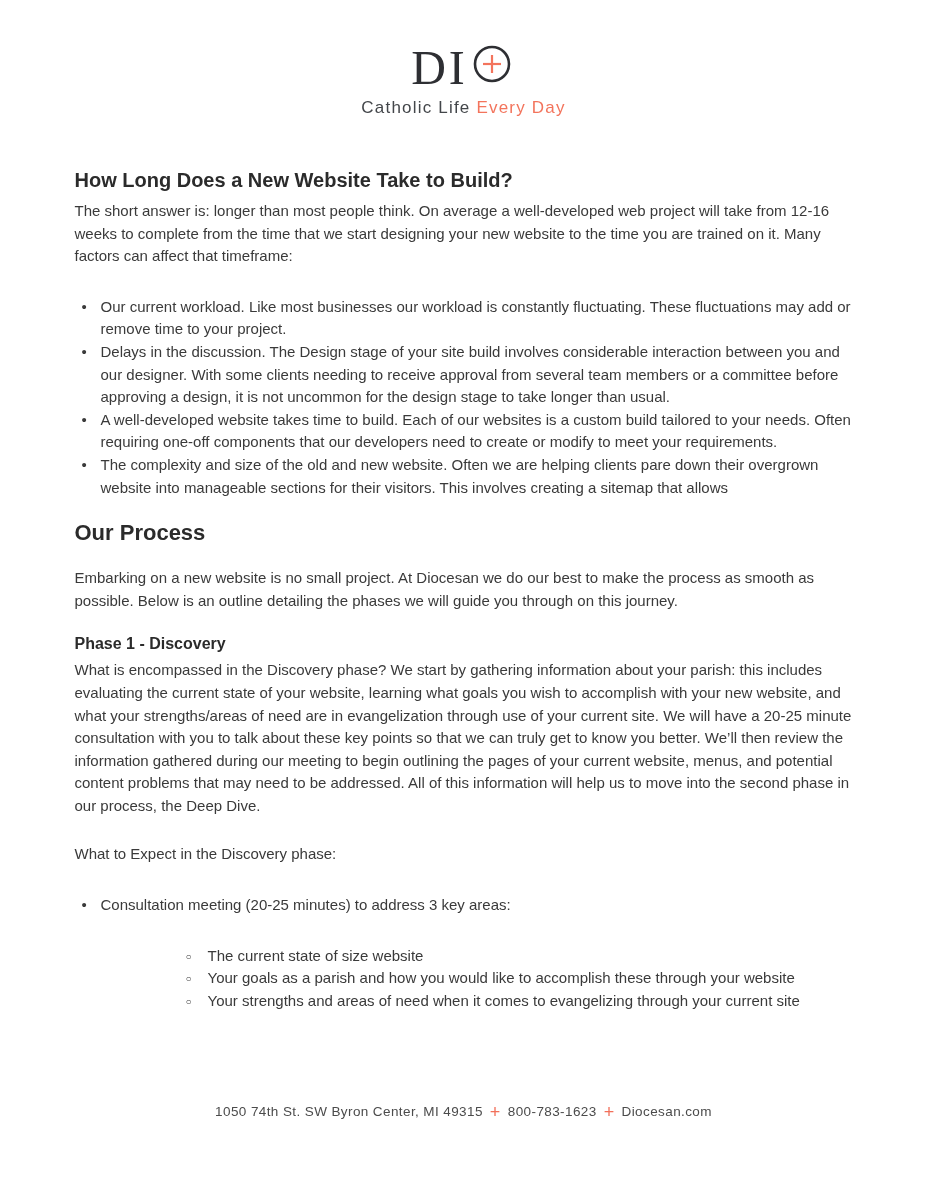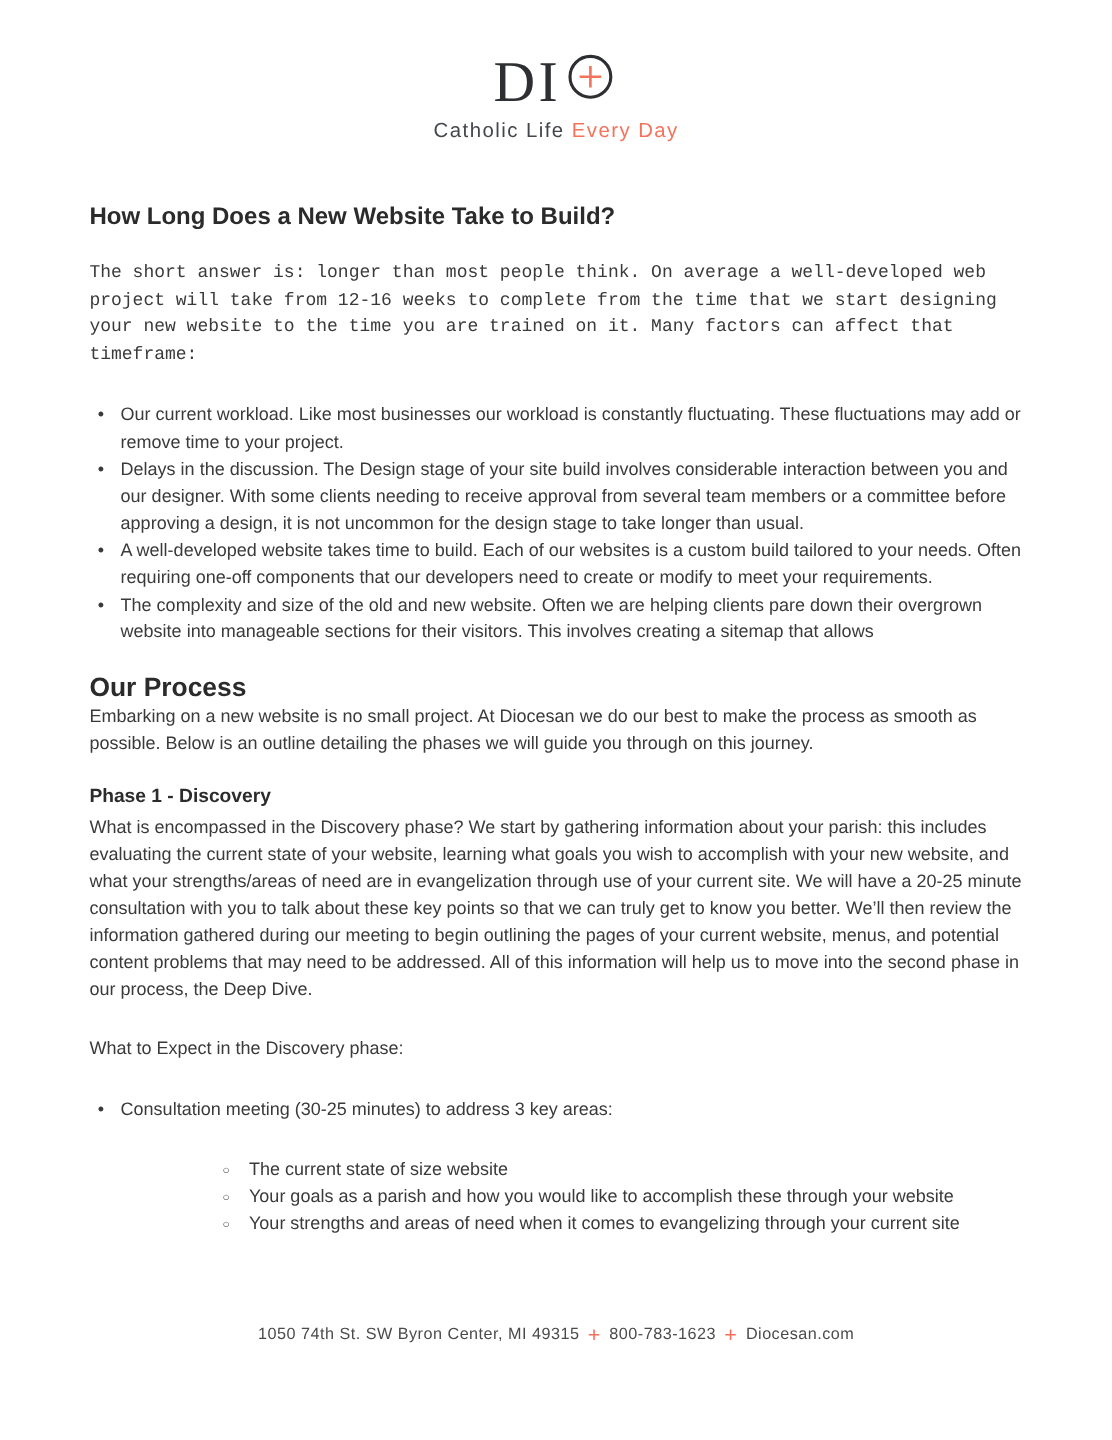--- a/index.html
+++ b/index.html
@@ -27,22 +27,22 @@
     font-size:17px; letter-spacing:1.2px; color:#43464a;
   }
   .tagline .accent { color:#f3745c; }
 
   
   .content { width:778px; margin:0 auto; }
   h1 { font-size:20px; line-height:26px; font-weight:700; color:#2b2b2b; margin-top:49px; }
   h2 { font-size:22px; line-height:28px; font-weight:700; color:#2b2b2b; margin-top:20px; }
   h3 { font-size:16px; line-height:20px; font-weight:700; color:#2b2b2b; margin-top:22px; }
   p  { font-size:15px; line-height:22.6px; }
-  .intro-para { margin-top:23px;font-family:Liberation Mono, monospace; }
-  .process-para { }
+  .intro-para { margin-top:7px; }
+  .process-para { margin-top:20px; }
   .phase-para { margin-top:5px; }
   .expect-para { margin-top:26px; }
 
   ul { list-style:none; font-size:15px; line-height:22.6px;margin-top:28px; }
   ul.bullets > li { position:relative; padding-left:26px; }
   ul.bullets > li::before {
     content:"\2022";
     position:absolute; left:7px; top:0;
     font-size:15px; color:#3a3a3a;
   }
@@ -103,21 +103,21 @@
     <p class="process-para">Embarking on a new website is no small project. At Diocesan we do our best to make the process as smooth as possible. Below is an outline detailing the phases we will guide you through on this journey.</p>
 
     <h3>Phase 1 - Discovery</h3>
 
     <p class="phase-para">What is encompassed in the Discovery phase? We start by gathering information about your parish: this includes evaluating the current state of your website, learning what goals you wish to accomplish with your new website, and what your strengths/areas of need are in evangelization through use of your current site. We will have a 20-25 minute consultation with you to talk about these key points so that we can truly get to know you better. We’ll then review the information gathered during our meeting to begin outlining the pages of your current website, menus, and potential content problems that may need to be addressed. All of this information will help us to move into the second phase in our process, the Deep Dive.</p>
 
     <p class="expect-para">What to Expect in the Discovery phase:</p>
 
     <ul class="bullets">
       <li>
-        <span>Consultation meeting (30-25 minutes) to address 3 key areas:</span>
+        <span>Consultation meeting (20-25 minutes) to address 3 key areas:</span>
         <ul class="sub">
           <li>The current state of size website</li>
           <li>Your goals as a parish and how you would like to accomplish these through your website</li>
           <li>Your strengths and areas of need when it comes to evangelizing through your current site</li>
         </ul>
       </li>
     </ul>
 
   </div>
 

